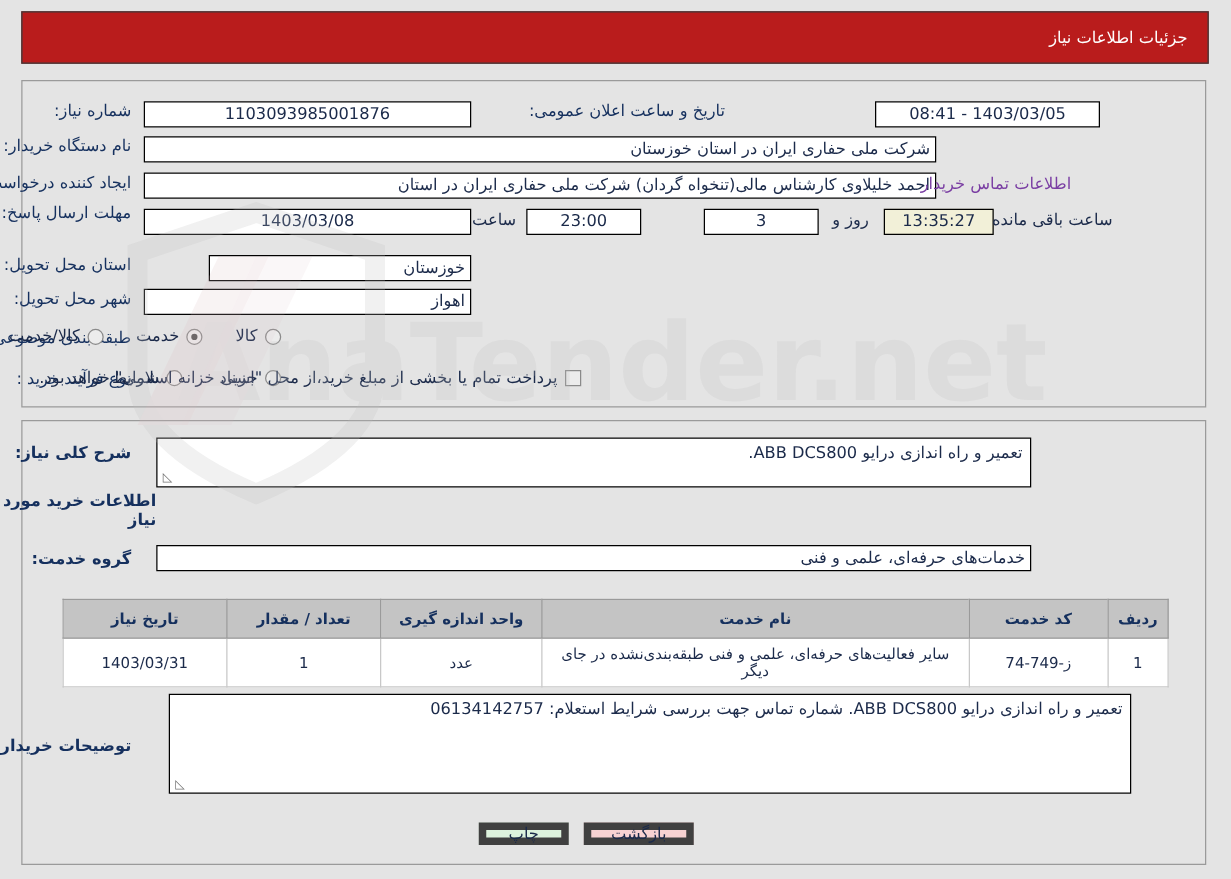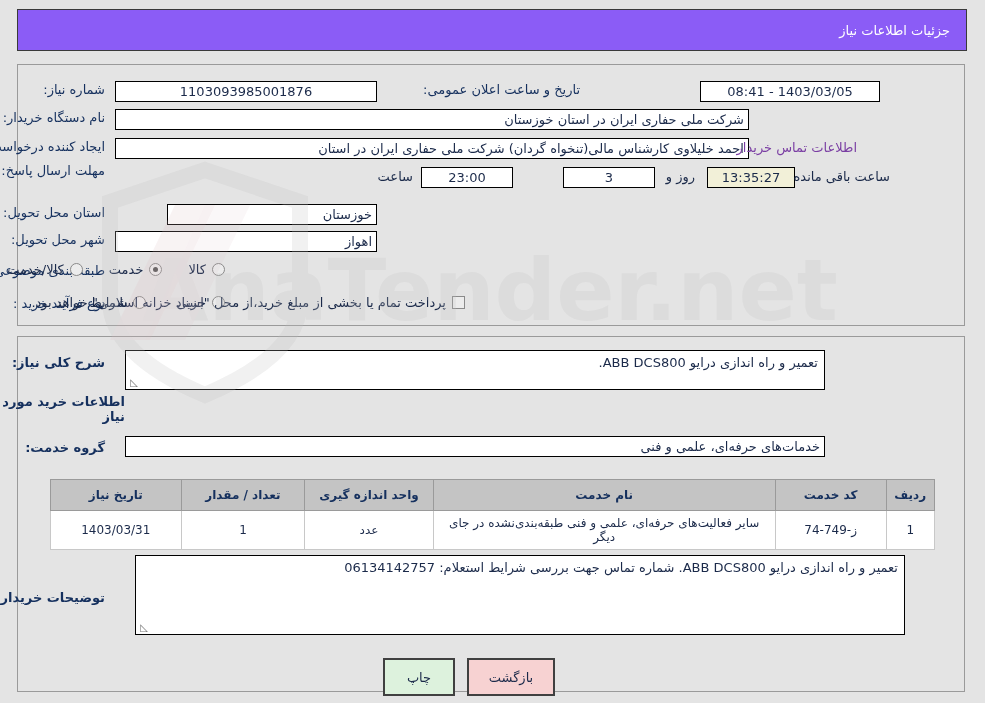--- a/index.html
+++ b/index.html
@@ -28,21 +28,21 @@
     z-index: 5;
     opacity: .30;
   }
 
   
   .header-bar {
     position: absolute;
     top: 9px; right: 18px;
     width: 950px;
     height: 42px;
-    background: #8b5cf6;
+    background: #b91c1c;
     border: 1px solid #3a3a3a;
     box-sizing: border-box;
     color: #ffffff;
     font-size: 13px;
     display: flex;
     align-items: center;
     justify-content: flex-start;
     padding-right: 16px;
   }
 
@@ -186,22 +186,22 @@
   .col-radif { width: 40px; }
   .col-code  { width: 105px; }
   .col-name  { width: 350px; }
   .col-unit  { width: 125px; }
   .col-qty   { width: 120px; }
   .col-date  { width: 125px; }
 
   
   .btn {
     position: absolute;
-    height: 38px;
-    border: 2px solid #404040;
+    height: 18px;
+    border: 6px solid #404040;
     box-sizing: border-box;
     font-size: 13px;
     color: #1b2a4a;
     cursor: pointer;
     display: flex;
     align-items: center;
     justify-content: center;
     font-family: "DejaVu Sans", "Liberation Sans", sans-serif;
   }
   #btn-back  { background: #f7d2d2; top: 658px; right: 430px; width: 88px; }
@@ -235,20 +235,21 @@
 
   <div class="row" style="top:139px; right:880px;">
     <span class="lbl">ایجاد کننده درخواست:</span>
   </div>
   <div class="fld right" style="position:absolute; top:138px; right:236px; width:634px;">احمد خلیلاوی کارشناس مالی(تنخواه گردان) شرکت ملی حفاری ایران در استان</div>
   <div style="position:absolute; top:140px; right:128px;" class="link">اطلاعات تماس خریدار</div>
 
   <div class="row" style="top:163px; right:880px; display:block; width:96px; text-align:left;">
     <span class="lbl">مهلت ارسال پاسخ: تا تاریخ:</span>
   </div>
+  <div class="fld" style="position:absolute; top:167px; right:608px; width:262px;">1403/03/08</div>
   <div style="position:absolute; top:169px; right:572px;" class="note">ساعت</div>
   <div class="fld" style="position:absolute; top:167px; right:472px; width:92px;">23:00</div>
   <div class="fld" style="position:absolute; top:167px; right:330px; width:92px;">3</div>
   <div style="position:absolute; top:169px; right:290px;" class="note">روز و</div>
   <div class="fld yellow" style="position:absolute; top:167px; right:190px; width:88px;">13:35:27</div>
   <div style="position:absolute; top:169px; right:95px;" class="note">ساعت باقی مانده</div>
 
   <div class="row" style="top:205px; right:880px;">
     <span class="lbl">استان محل تحویل:</span>
   </div>

